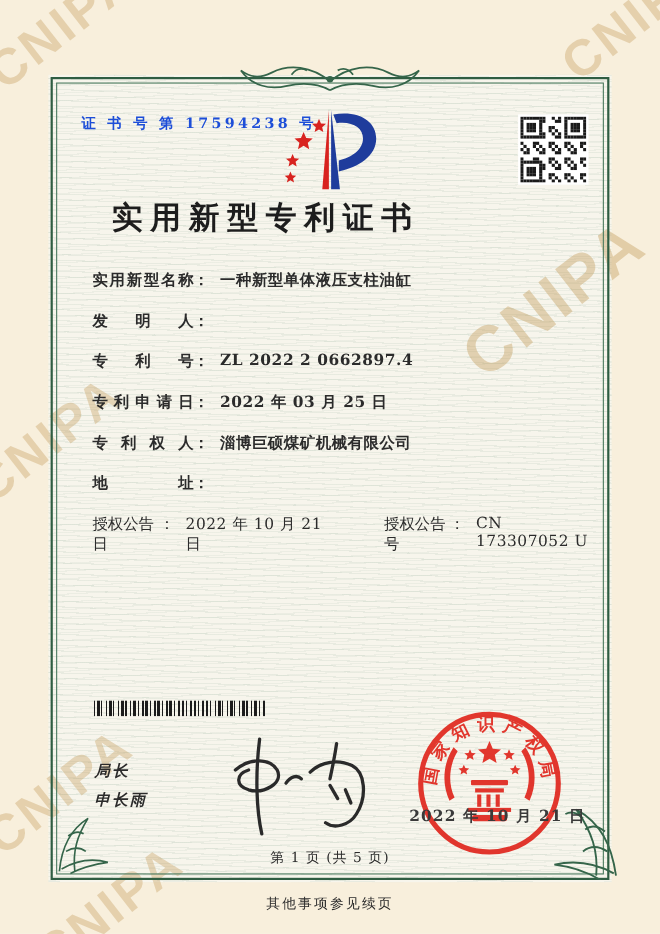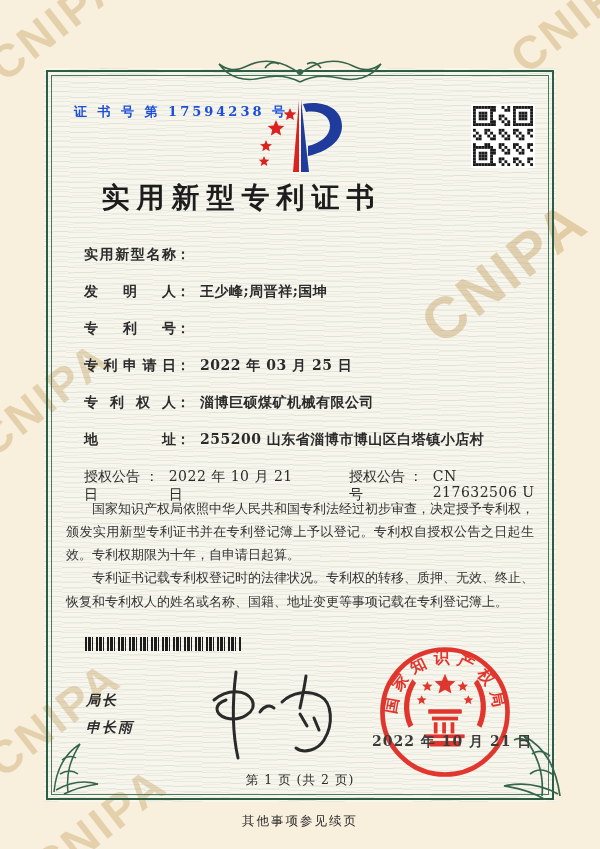--- a/index.html
+++ b/index.html
@@ -367,61 +367,57 @@
           <rect x="51" y="60" width="3" height="3"></rect>
           <rect x="60" y="60" width="3" height="3"></rect>
         </svg></div>
 
     <div class="title">实用新型专利证书</div>
 
     <div class="fields">
       <div class="frow">
         <span class="flabel">实用新型名称</span>
           <span class="fcolon">：</span>
+        <span class="fvalue">一种新型单体液压支柱油缸</span>
       </div>
       <div class="frow">
         <span class="flabel">发明人</span>
           <span class="fcolon">：</span>
-        <span class="fvalue">王少峰;周晋祥;国坤</span>
       </div>
       <div class="frow">
         <span class="flabel">专利号</span>
           <span class="fcolon">：</span>
+        <span class="fvalue">ZL 2022 2 0662897.4</span>
       </div>
       <div class="frow">
         <span class="flabel">专利申请日</span>
           <span class="fcolon">：</span>
         <span class="fvalue">2022 年 03 月 25 日</span>
       </div>
       <div class="frow">
         <span class="flabel">专利权人</span>
           <span class="fcolon">：</span>
         <span class="fvalue">淄博巨硕煤矿机械有限公司</span>
       </div>
       <div class="frow">
         <span class="flabel">地址</span>
           <span class="fcolon">：</span>
-        <span class="fvalue">255200 山东省淄博市博山区白塔镇小店村</span>
       </div>
       <div class="frow grant-row">
         <span>授权公告日</span>
           <span class="fcolon">：</span>
         <span class="fvalue">2022 年 10 月 21 日</span>
         <span class="grant-pair2">
           <span>授权公告号</span>
             <span class="fcolon">：</span>
-          <span class="fvalue">CN 217632506 U</span>
+          <span class="fvalue">CN 173307052 U</span>
         </span>
       </div>
     </div>
 
-    <div class="paras">
-      <p>国家知识产权局依照中华人民共和国专利法经过初步审查，决定授予专利权，颁发实用新型专利证书并在专利登记簿上予以登记。专利权自授权公告之日起生效。专利权期限为十年，自申请日起算。</p>
-      <p>专利证书记载专利权登记时的法律状况。专利权的转移、质押、无效、终止、恢复和专利权人的姓名或名称、国籍、地址变更等事项记载在专利登记簿上。</p>
-    </div>
 
     <div class="barcode"></div>
 
     <div class="signer">
       <div>局长</div>
       <div class="name">申长雨</div>
     </div>
 
     <svg class="signature" width="170" height="105" viewBox="0 0 170 105">
       <g fill="none" stroke="#2a2a2a" stroke-width="3" stroke-linecap="round">
@@ -456,17 +452,17 @@
           <rect x="81" y="86" width="4" height="12"></rect>
           <rect x="54" y="99" width="42" height="4"></rect>
           <path d="M40 40 C 30 55 28 75 36 92 L 41 89 C 34 74 36 57 44 44 Z"></path>
           <path d="M110 40 C 120 55 122 75 114 92 L 109 89 C 116 74 114 57 106 44 Z"></path>
           <rect x="58" y="106" width="34" height="6" rx="2"></rect>
         </g>
       </g>
     </svg>
     <div class="seal-date">2022 年 10 月 21 日</div>
 
-    <div class="page-no">第 1 页 (共 2 页)</div>
+    <div class="page-no">第 1 页 (共 5 页)</div>
     <div class="note">其他事项参见续页</div>
 
   </div>
 </div>
 
 </body></html>

